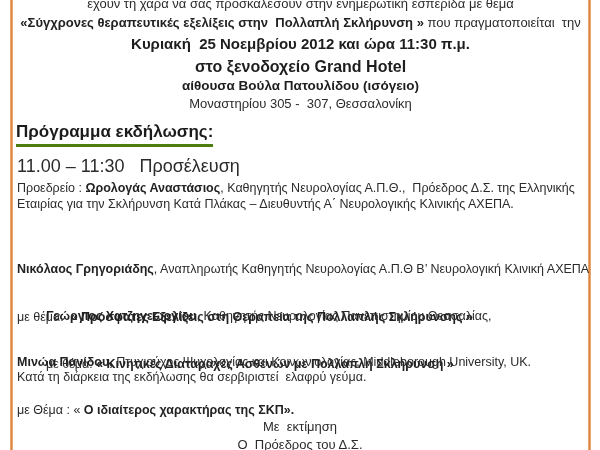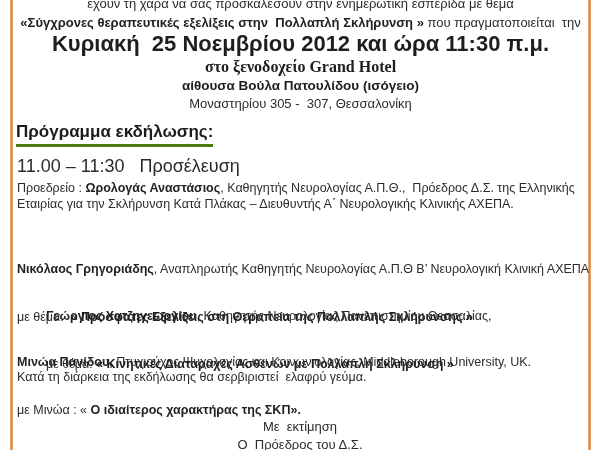--- a/index.html
+++ b/index.html
@@ -24,22 +24,22 @@
   .line, .para, .schedule, .note, .sig { white-space: pre-wrap; }
 
   .header {
     position: absolute;
     top: -5px; left: 17px; right: 16px;
     text-align: center;
   }
   .intro   { font-size: 13px;   line-height: 18px; }
   .theme   { font-size: 13px;   line-height: 19px; }
   .theme b { color: #222222; }
-  .date    { font-size: 22px;   line-height: 24px; font-weight: bold; color: #1e1e1e; text-align: center; }
-  .venue   { font-size: 16px;   line-height: 21px; font-weight: bold; color: #1e1e1e; font-family: Liberation Serif, serif; }
+  .date    { font-size: 15px;   line-height: 24px; font-weight: bold; color: #1e1e1e; text-align: center; }
+  .venue   { font-size: 16px;   line-height: 21px; font-weight: bold; color: #1e1e1e; }
   .hall    { font-size: 13.5px; line-height: 18px; font-weight: bold; color: #1e1e1e; }
   .address { font-size: 13px;   line-height: 17px; }
 
   .program-heading {
     position: absolute;
     top: 122px; left: 16px;
     font-size: 17px;
     font-weight: bold;
     color: #1b1b1b;
     padding-bottom: 2px;
@@ -102,20 +102,20 @@
     <div class="sline2"><span>με θέμα:  </span><b>« Πρόσφατες Εξελίξεις στη Θεραπεία της Πολλαπλής Σκλήρυνσης »</b></div>
   </div>
 
   <div class="para speaker2">
     <div class="sline1"><b>Γεώργιος Χατζηγεωργίου</b><span>, Καθηγητής Νευρολογίας Πανεπιστημίου Θεσσαλίας,</span></div>
     <div class="sline2"><span>με θέμα: </span><b>« Κινητικές Διαταραχές Ασθενών με Πολλαπλή Σκλήρυνση »</b></div>
   </div>
 
   <div class="para speaker3">
     <div class="sline1"><b>Μινώα Πανίδου,</b><span> Πτυχιούχος Ψυχολογίας και Κοινωνιολογίας, Middleborough University, UK.</span></div>
-    <div class="sline2"><span>με Μινώα : « </span><b>Ο ιδιαίτερος χαρακτήρας της ΣΚΠ».</b></div>
+    <div class="sline2"><span>με Θέμα : « </span><b>Ο ιδιαίτερος χαρακτήρας της ΣΚΠ».</b></div>
   </div>
 
   <div class="note">Κατά τη διάρκεια της εκδήλωσης θα σερβιριστεί  ελαφρύ γεύμα.</div>
 
   <div class="sig sig1">Με  εκτίμηση</div>
   <div class="sig sig2">Ο  Πρόεδρος του Δ.Σ.</div>
 </div>
 
 </body></html>

